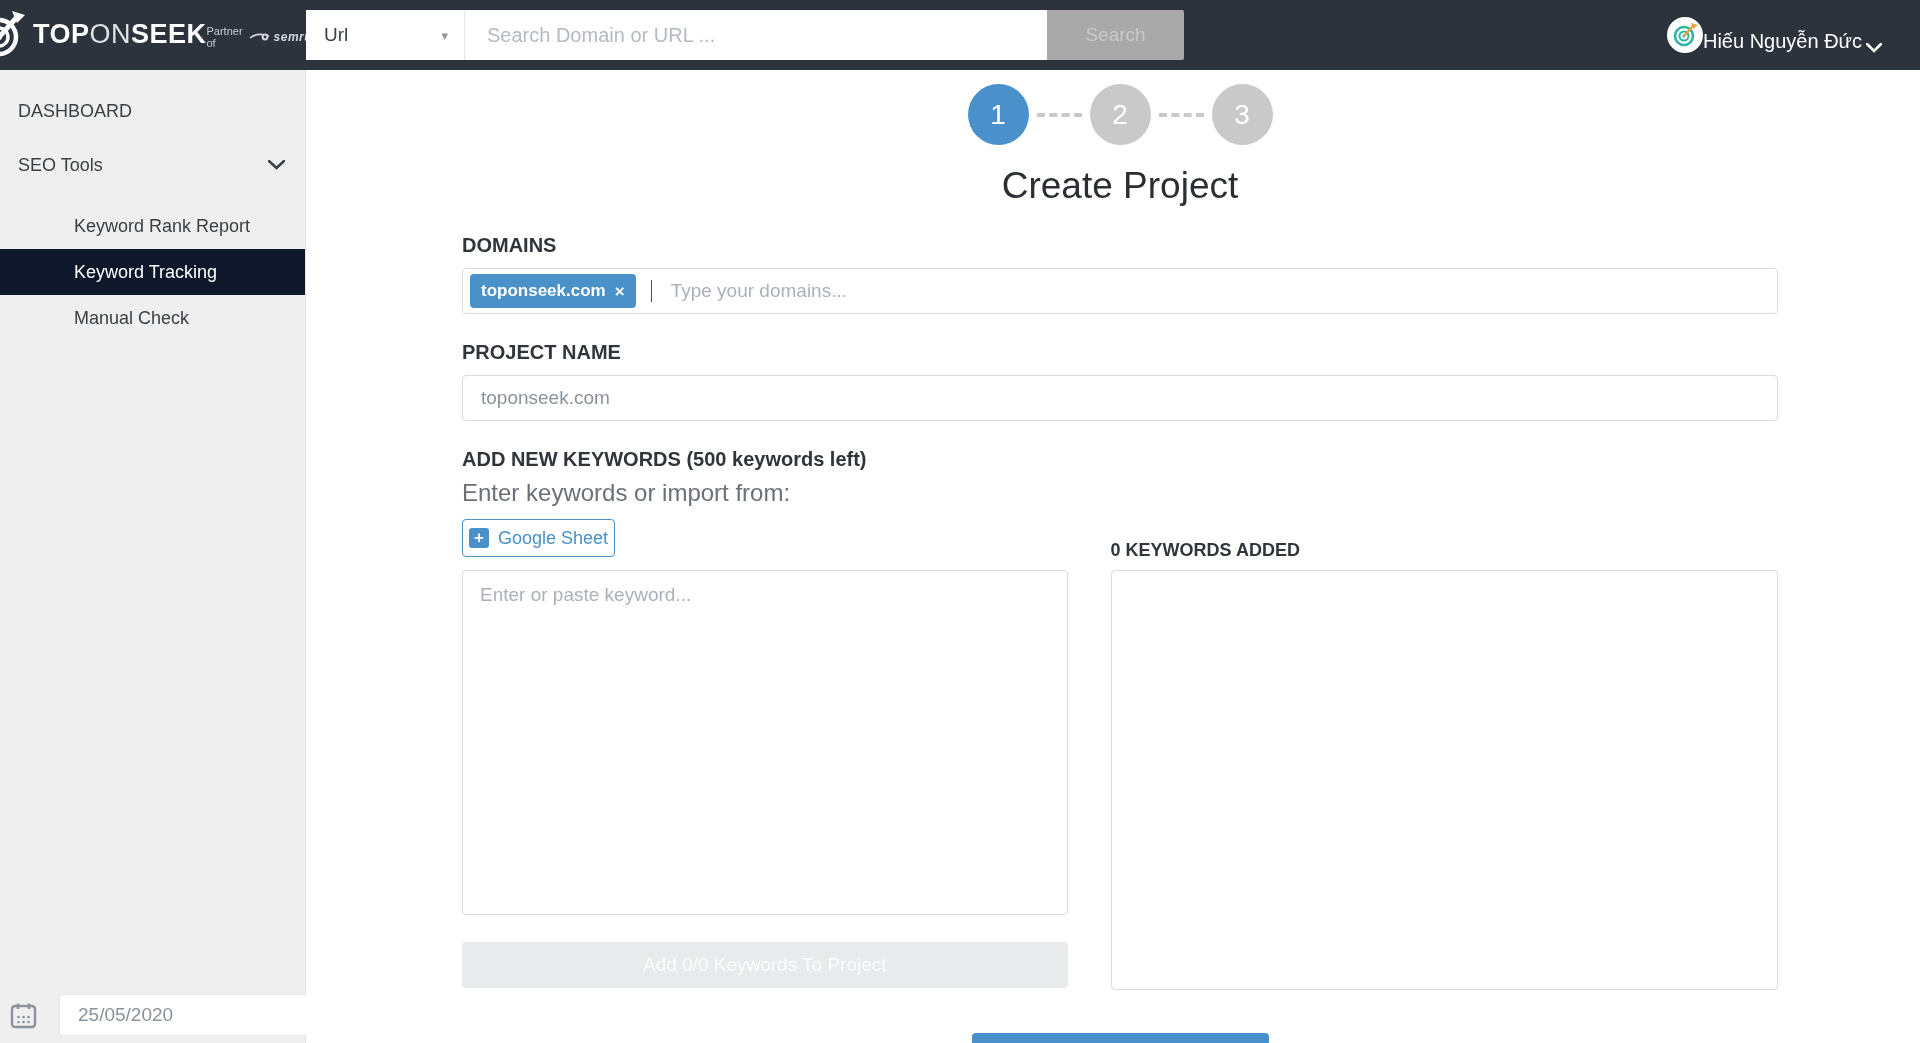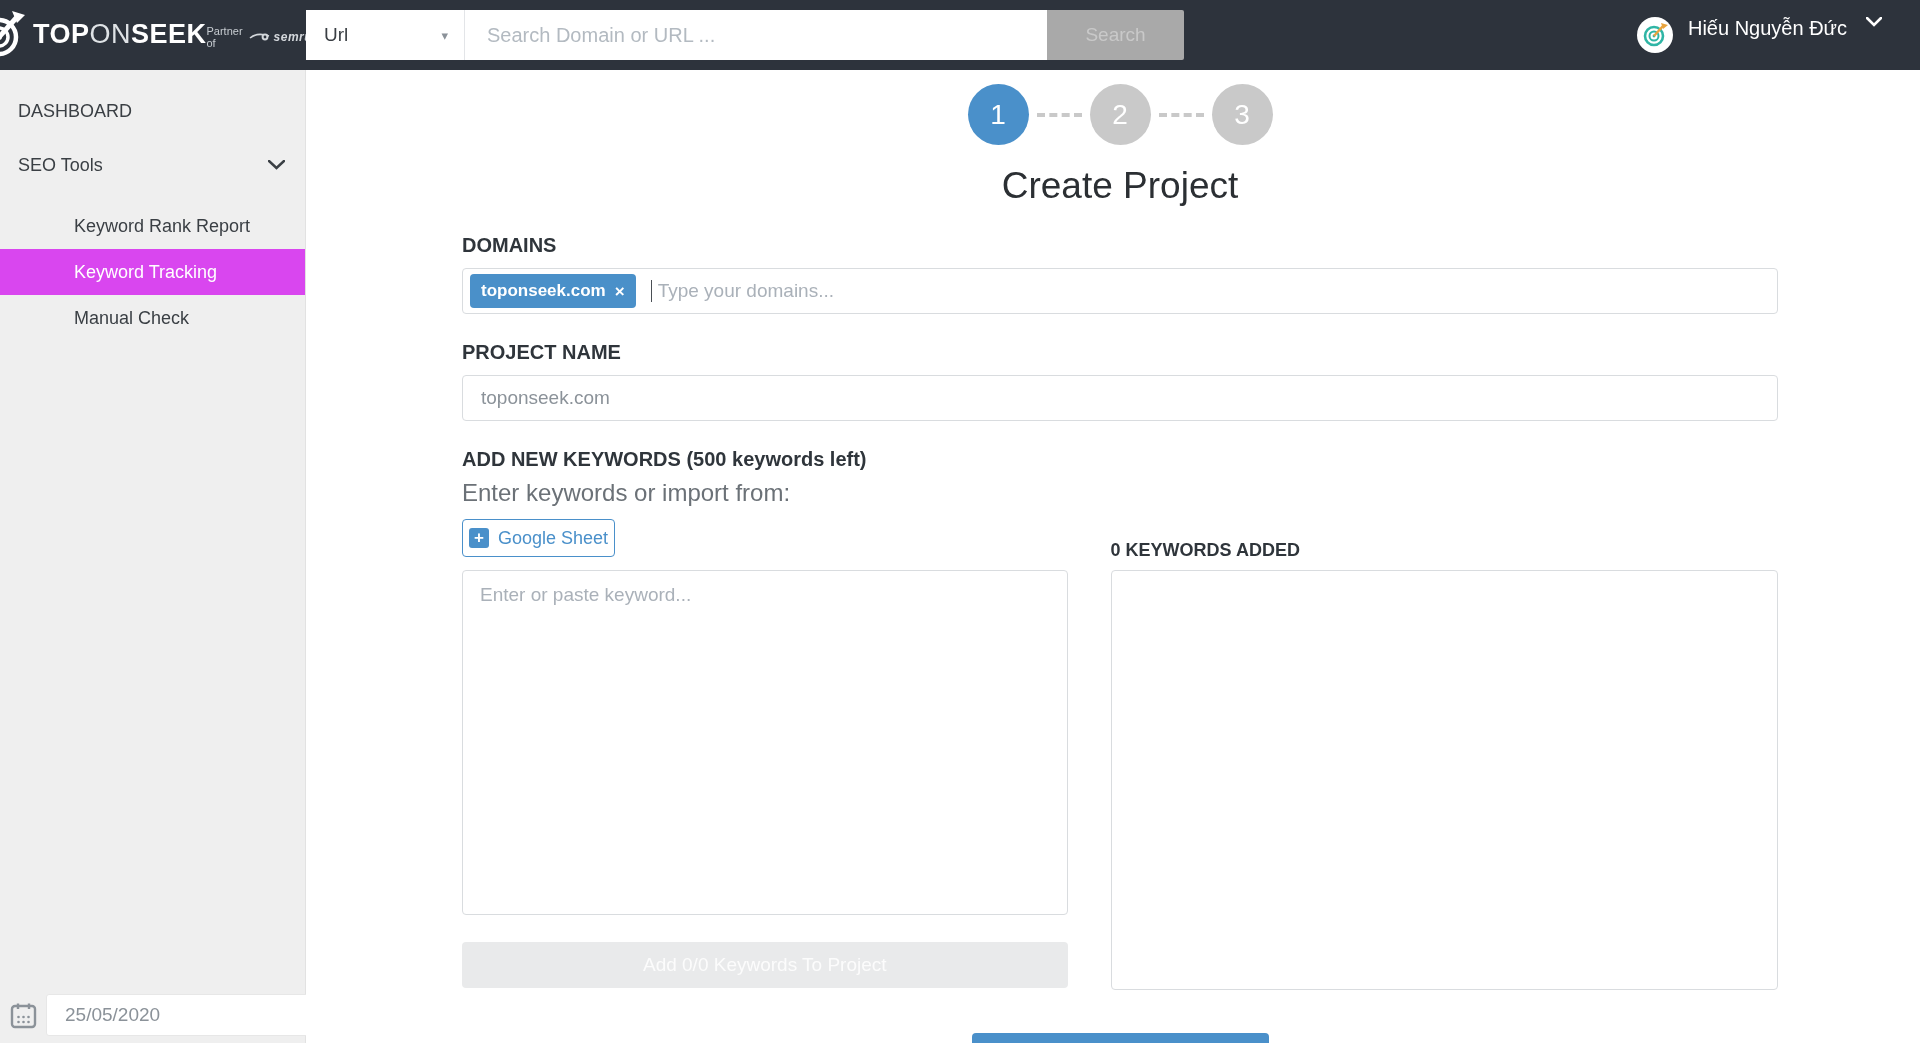--- a/index.html
+++ b/index.html
@@ -41,46 +41,46 @@
     font-family: "Liberation Sans", "DejaVu Sans", sans-serif;
   }
   .search-input::placeholder { color: #b3bac1; }
   .search-btn {
     width: 137px; border: none; background: #a9a9a9; color: #c9c9c9;
     font-size: 19px; border-radius: 0 2px 2px 0; cursor: pointer;
     font-family: "Liberation Sans", "DejaVu Sans", sans-serif;
   }
   .user-menu {
     margin-left: auto; margin-right: 38px;
-    display: flex; align-items: flex-start; gap: 15px; cursor: pointer;
+    display: flex; align-items: flex-end; gap: 0; cursor: pointer;
   }
   .avatar {
     width: 36px; height: 36px; border-radius: 50%; background: #ffffff;
     display: flex; align-items: center; justify-content: center;
   }
   .user-name { color: #ffffff; font-size: 20px; }
   .user-chevron { margin-left: 4px; display: flex; }
 
   
   .sidebar {
     position: absolute; left: 0; top: 70px; bottom: 0; width: 306px;
     background: #efefef; border-right: 1px solid #e2e2e2;
     display: flex; flex-direction: column; padding-top: 14px;
   }
   .side-item {
     display: flex; align-items: center; font-size: 18px; color: #3a3f44; cursor: pointer;
   }
   .side-item.lvl1 { height: 54px; padding: 0 20px 0 18px; justify-content: space-between; }
   .side-item.lvl2 { height: 46px; padding-left: 74px; }
-  .side-item.selected { background: #d946ef; color: #ffffff; }
+  .side-item.selected { background: #0f172a; color: #ffffff; }
   .seo-chevron { display: flex; }
 
   .side-bottom {
     margin-top: auto; display: flex; align-items: center;
-    padding: 0 8px 7px 10px; gap: 9px;
+    padding: 0 8px 7px 10px; gap: 22px;
   }
   .cal-icon { flex: 0 0 auto; display: flex; }
   .date-input {
     flex: 1; height: 42px; border: 1px solid #e7e7e7; border-radius: 3px;
     background: #ffffff; font-size: 19px; color: #8b9299; padding: 0 18px; outline: none;
     font-family: "Liberation Sans", "DejaVu Sans", sans-serif;
   }
 
   
   .main { position: absolute; left: 306px; top: 70px; right: 0; bottom: 0; background: #ffffff; overflow: hidden; }
@@ -102,21 +102,21 @@
   .domains-box {
     height: 46px; border: 1px solid #d9dcdf; border-radius: 4px;
     display: flex; align-items: center; padding: 0 7px; background: #fff; cursor: text;
   }
   .domain-tag {
     background: #4a90c9; color: #ffffff; font-weight: bold; font-size: 17px;
     border-radius: 4px; padding: 7px 11px; display: flex; align-items: center; gap: 9px;
   }
   .tag-remove { font-weight: bold; font-size: 17px; cursor: pointer; line-height: 1; }
   .text-caret { width: 1px; height: 22px; background: #4a4f55; margin-left: 15px; }
-  .domains-placeholder { color: #aab1b9; font-size: 19px; margin-left: 6px; }
+  .domains-placeholder { color: #aab1b9; font-size: 19px; margin-left: 19px; }
 
   .text-input {
     width: 100%; height: 46px; border: 1px solid #d9dcdf; border-radius: 4px;
     padding: 0 18px; font-size: 19px; color: #8b9299; outline: none; background: #fff;
     font-family: "Liberation Sans", "DejaVu Sans", sans-serif;
   }
 
   .hint-text { font-size: 24px; color: #6b7177; margin-top: 7px; }
 
   .kw-row { display: flex; margin-top: 12px; }

